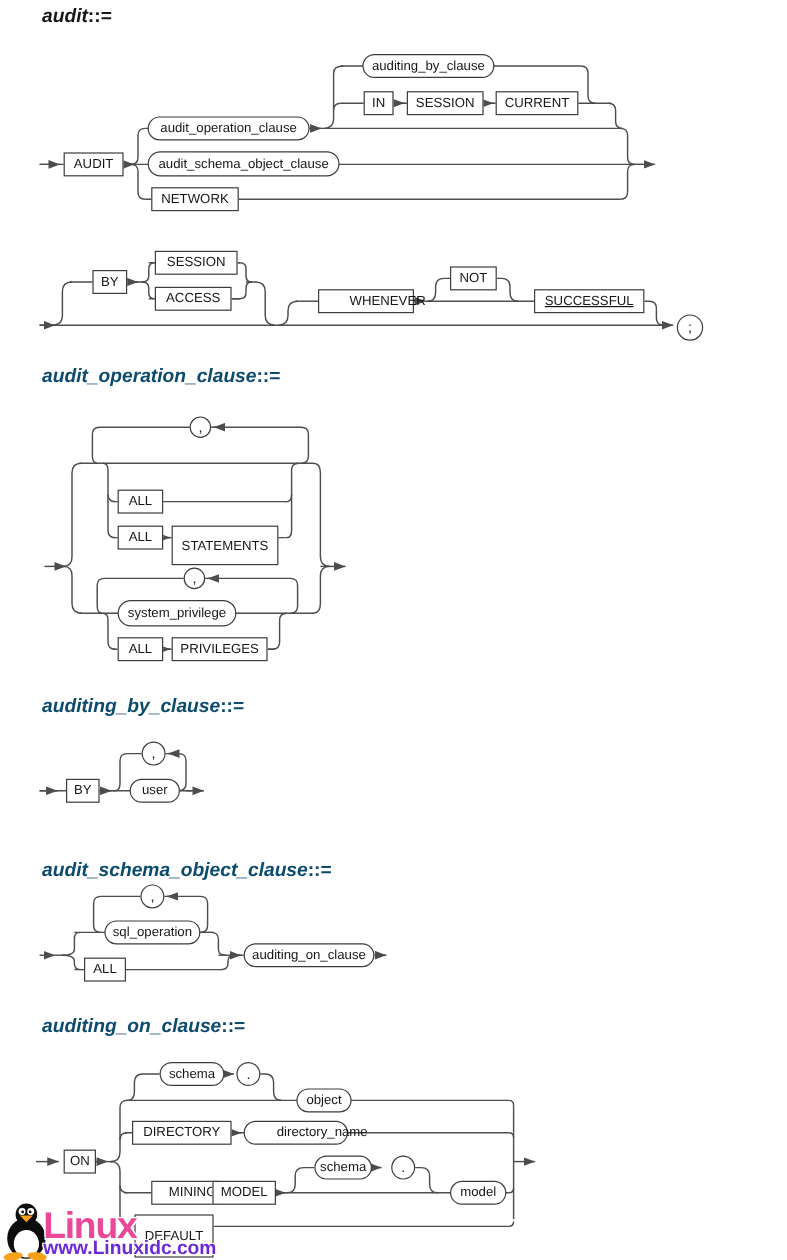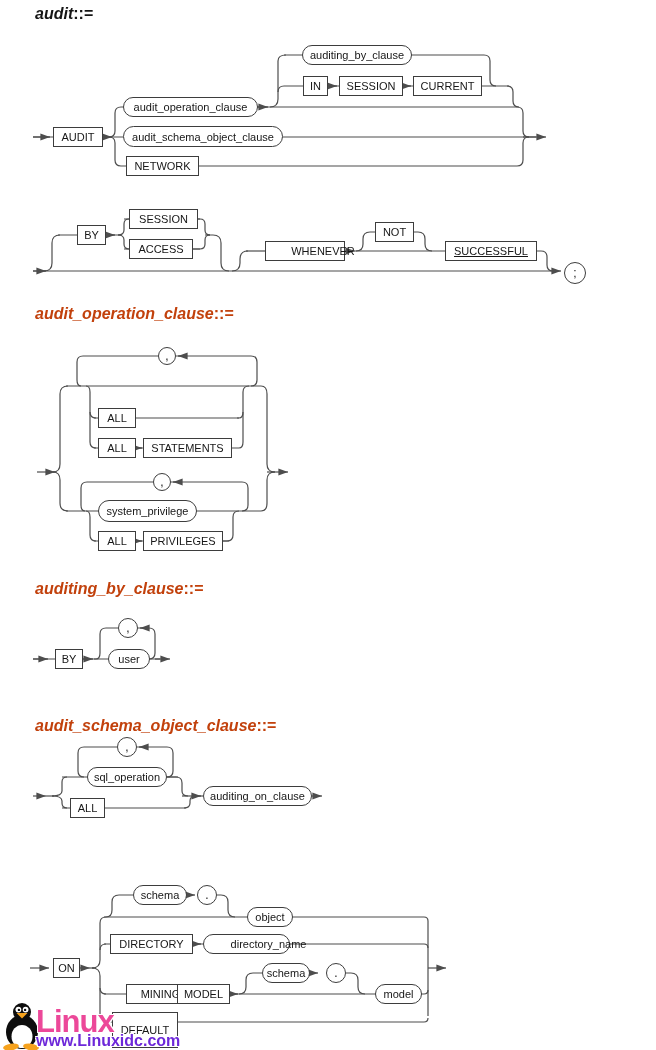--- a/index.html
+++ b/index.html
@@ -1,20 +1,20 @@
 <!DOCTYPE html>
 <html><head>
 <meta charset="utf-8">
 <style>
   html,body { margin:0; padding:0; background:#fff; }
   .page { position:relative; width:656px; height:1050px; background:#fff;
           font-family:"Liberation Sans",sans-serif; overflow:hidden; }
   .diagram { position:absolute; }
   svg.rail { position:absolute; left:0; top:0; z-index:1; }
-  .hd { position:absolute; font-weight:bold; font-size:16px; color:#c2410c;
+  .hd { position:absolute; font-weight:bold; font-size:16px; color:#0c4a6e;
         letter-spacing:0; white-space:nowrap; z-index:2; }
   .hd .nm { font-style:italic; }
   .hd.black { color:#161616; }
   .kw,.nt,.pc { position:absolute; display:flex; align-items:center; justify-content:center;
         background:#fff; border:1.4px solid #3d3d3d; color:#161616; font-size:11px;
         z-index:2; box-sizing:border-box; white-space:nowrap; }
   .nt { border-radius:12px; }
   .pc { border-radius:50%; font-size:12px; }
   .wm { position:absolute; left:0; top:998px; width:220px; height:52px; z-index:5; }
   .wm .tux { position:absolute; left:0; top:4px; }
@@ -146,21 +146,21 @@
         <path d="M85,171 Q81,171 81,165 V148 Q81,142 87,142 H153"></path>
         <path d="M171,142 H242 Q248,142 248,148 V165 Q248,171 242,171"></path>
         <path d="M181,142 H173" marker-end="url(#a2)"></path>
         <path d="M239,171 H261 Q267,171 267,163 V140 Q267,132 275,132"></path>
         <path d="M267,132 H288" marker-end="url(#a2)"></path>
       </g>
     </svg>
     <div class="pc" style="left:158px; top:7px; width:18px; height:18px;">,</div>
     <div class="kw" style="left:98px; top:68px; width:38px; height:20px;">ALL</div>
     <div class="kw" style="left:98px; top:98px; width:38px; height:20px;">ALL</div>
-    <div class="kw" style="left:143px; top:98px; width:89px; height:20px;">STATEMENTS</div>
+    <div class="kw" style="left:143px; top:98px; width:89px; height:33px;">STATEMENTS</div>
     <div class="pc" style="left:153px; top:133px; width:18px; height:18px;">,</div>
     <div class="nt" style="left:98px; top:160px; width:99px; height:22px;">system_privilege</div>
     <div class="kw" style="left:98px; top:191px; width:38px; height:20px;">ALL</div>
     <div class="kw" style="left:143px; top:191px; width:80px; height:20px;">PRIVILEGES</div>
   </div>
 
   <div class="hd" style="left:35px; top:580px;">
     <span class="nm">auditing_by_clause</span><span>::=</span>
   </div>
 
@@ -213,20 +213,23 @@
         <path d="M192,71 H201" marker-end="url(#a4)"></path>
         <path d="M312,71 H322" marker-end="url(#a4)"></path>
       </g>
     </svg>
     <div class="pc" style="left:117px; top:12px; width:20px; height:20px;">,</div>
     <div class="nt" style="left:87px; top:42px; width:80px; height:20px;">sql_operation</div>
     <div class="kw" style="left:70px; top:73px; width:35px; height:20px;">ALL</div>
     <div class="nt" style="left:203px; top:61px; width:109px; height:20px;">auditing_on_clause</div>
   </div>
 
+  <div class="hd" style="left:35px; top:847px;">
+    <span class="nm">auditing_on_clause</span><span>::=</span>
+  </div>
 
   <div class="diagram" style="left:0; top:875px; width:480px; height:175px;">
     <svg class="rail" width="480" height="175">
       <defs>
         <marker id="a5" markerWidth="8" markerHeight="6" refX="8" refY="3" orient="auto">
           <path d="M0,0 L8,3 L0,6 z" fill="#4d4d4d"></path>
         </marker>
       </defs>
       <g stroke="#4d4d4d" stroke-width="1.2" fill="none">
         <path d="M30,93 H49" marker-end="url(#a5)"></path>

